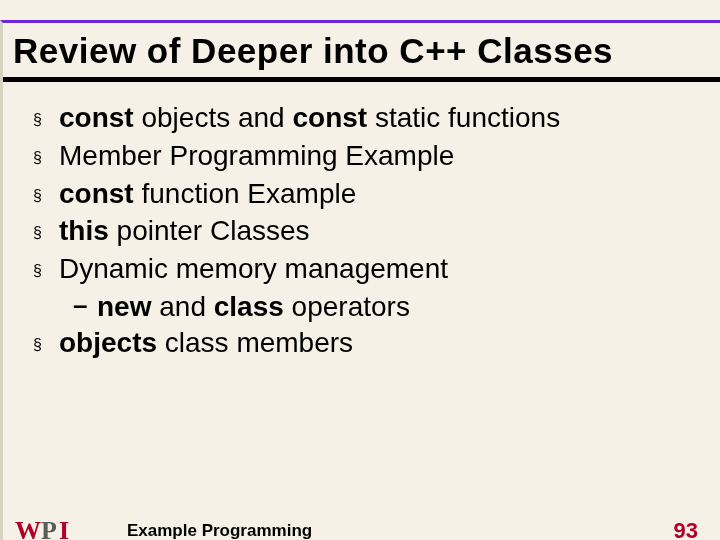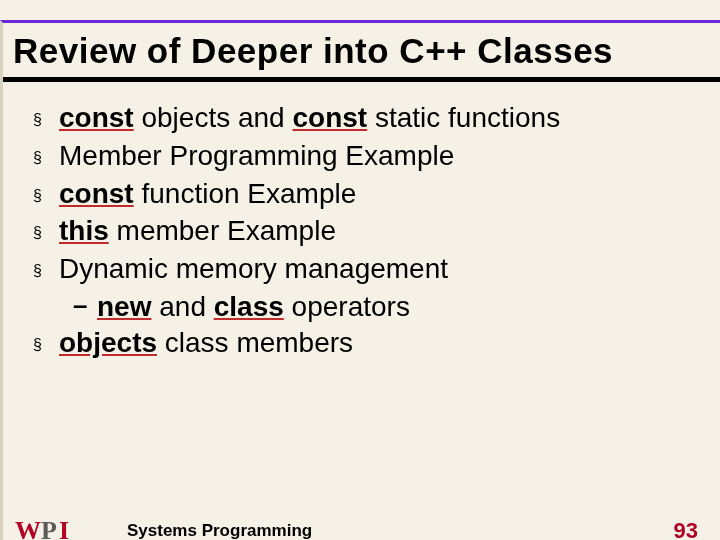--- a/index.html
+++ b/index.html
@@ -60,21 +60,20 @@
     margin-left: 40px;
   }
   .sub-glyph {
     width: 24px;
     flex: 0 0 24px;
     font-size: 26px;
     font-weight: bold;
   }
   .kw {
     font-weight: bold;
-    text-decoration: underline;
     text-decoration-color: #c22b2b;
     text-underline-offset: 2px;
   }
   .footer {
     position: absolute;
     left: 0;
     right: 0;
     bottom: 14px;
     display: flex;
     align-items: center;
@@ -118,21 +117,21 @@
     <div class="bullet-row">
       <div class="bullet-glyph">§</div>
       <div class="bullet-body">
         <span class="kw">const</span><span> function Example</span>
       </div>
     </div>
 
     <div class="bullet-row">
       <div class="bullet-glyph">§</div>
       <div class="bullet-body">
-        <span class="kw">this</span><span> member Example</span>
+        <span class="kw">this</span><span> pointer Classes</span>
       </div>
     </div>
 
     <div class="bullet-row">
       <div class="bullet-glyph">§</div>
       <div class="bullet-body">Dynamic memory management</div>
     </div>
 
     <div class="sub-row">
       <div class="sub-glyph">–</div>
@@ -151,18 +150,18 @@
   </div>
 
   <div class="footer">
     <div class="logo">
       <svg class="logo-svg" width="72" height="30" viewBox="0 0 72 30">
         <text x="0" y="23" font-family="Georgia, 'Times New Roman', serif" font-size="26" font-weight="bold" fill="#b00026">W</text>
         <text x="26" y="23" font-family="Georgia, 'Times New Roman', serif" font-size="26" font-weight="bold" fill="#5a5a5a">P</text>
         <text x="44" y="23" font-family="Georgia, 'Times New Roman', serif" font-size="26" font-weight="bold" fill="#b00026">I</text>
       </svg>
     </div>
-    <div class="foot-mid1">Systems Programming</div>
+    <div class="foot-mid1">Example Programming</div>
     <div class="foot-spacer"></div>
     <div class="pagenum">93</div>
   </div>
 
 </div>
 
 </body></html>

